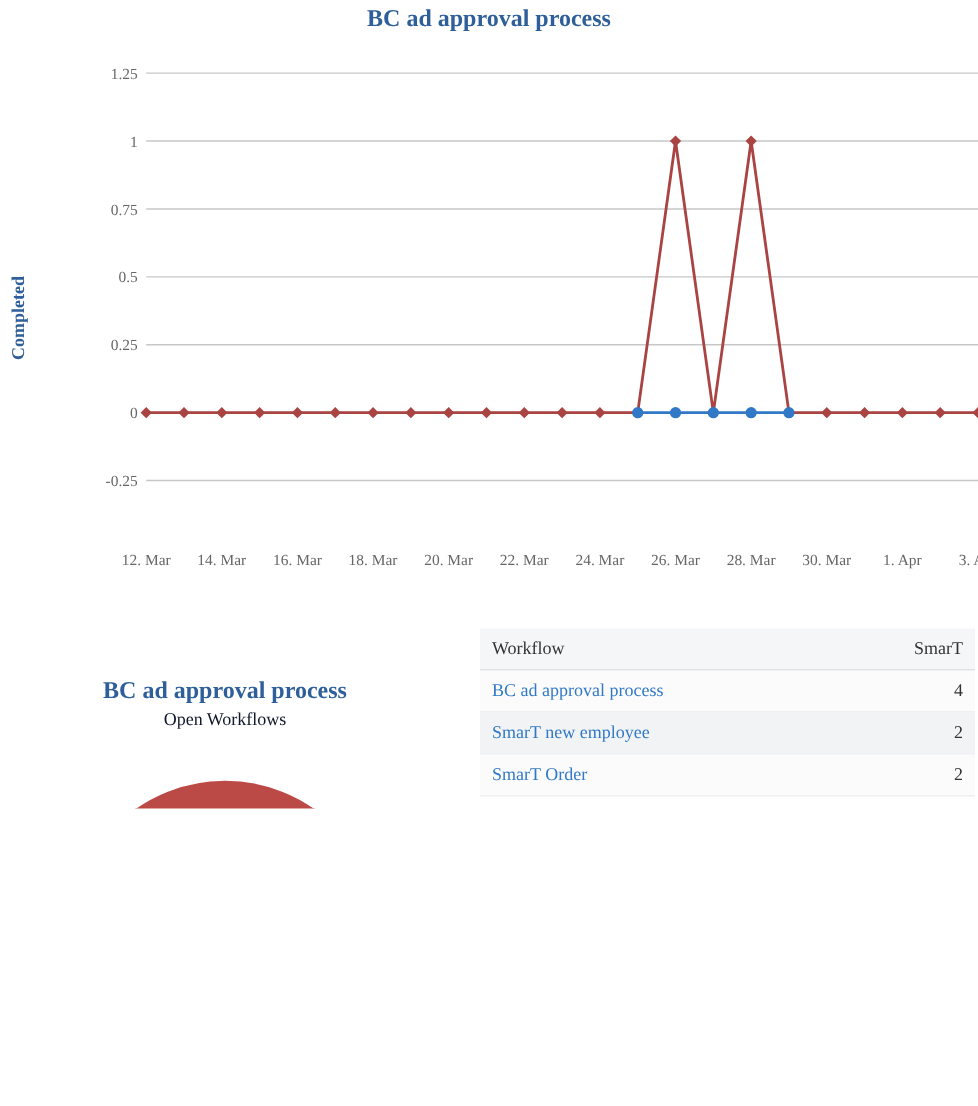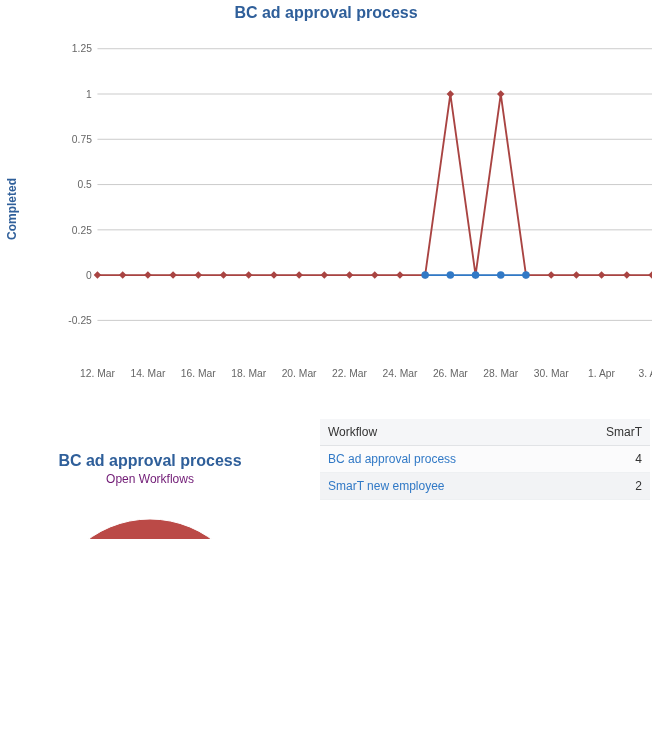--- a/index.html
+++ b/index.html
@@ -1,23 +1,23 @@
 <!DOCTYPE html>
 <html><head>
 <meta charset="utf-8">
 <style>
   html,body{margin:0;padding:0;background:#fff;font-family:"Segoe UI","Lucida Grande",Verdana,Arial,sans-serif;font-size:12px;color:#333;}
-  .page{position:relative;width:652px;height:539px;overflow:hidden;}
+  .page{position:relative;width:652px;height:539px;overflow:hidden;font-family:Liberation Serif, serif;}
   .line-chart{position:absolute;left:0;top:0;width:652px;height:420px;}
   .lc-title{position:absolute;left:0;right:0;top:4px;text-align:center;font-size:16px;font-weight:600;color:#2f5f9a;}
   .lc-ylabel{position:absolute;left:5px;top:240px;transform:rotate(-90deg);transform-origin:left top;font-size:12px;font-weight:700;color:#2f5f9a;}
   .lc-plot{position:absolute;left:60px;top:35px;width:592px;height:340px;}
   .pie-panel{position:absolute;left:0;top:440px;width:300px;}
   .pie-title{text-align:center;font-size:16px;font-weight:600;color:#2f5f9a;margin:12px 0 0 0;}
-  .pie-sub{text-align:center;font-size:12px;color:#701a75;margin:2px 0 14px 0;}
+  .pie-sub{text-align:center;font-size:12px;color:#0f172a;margin:2px 0 14px 0;}
   .pie-svg{display:block;margin:30px auto 0 auto;}
   .tbl-panel{position:absolute;left:320px;top:419px;width:330px;}
   table.wf{width:100%;border-collapse:collapse;font-size:12px;}
   table.wf th{background:#f5f6f8;text-align:left;padding:6px 8px;font-weight:400;color:#333;border-bottom:1px solid #e1e3e6;}
   table.wf th.num{text-align:right;}
   table.wf td{padding:6px 8px;border-bottom:1px solid #eef0f2;}
   table.wf tbody tr:nth-child(odd){background:#fbfbfc;}
   table.wf tbody tr:nth-child(even){background:#f2f3f5;}
   table.wf td.link{color:#3179c6;cursor:pointer;}
   table.wf td.num{text-align:right;color:#333;}
@@ -110,17 +110,21 @@
     </thead>
     <tbody id="wf-body">
           <tr>
             <td class="link">BC ad approval process</td>
             <td class="num">4</td>
           </tr>
           <tr>
             <td class="link">SmarT new employee</td>
             <td class="num">2</td>
           </tr>
+          <tr>
+            <td class="link">SmarT Order</td>
+            <td class="num">2</td>
+          </tr>
         </tbody>
   </table>
 </div>
 
 </div>
 
 </body></html>

